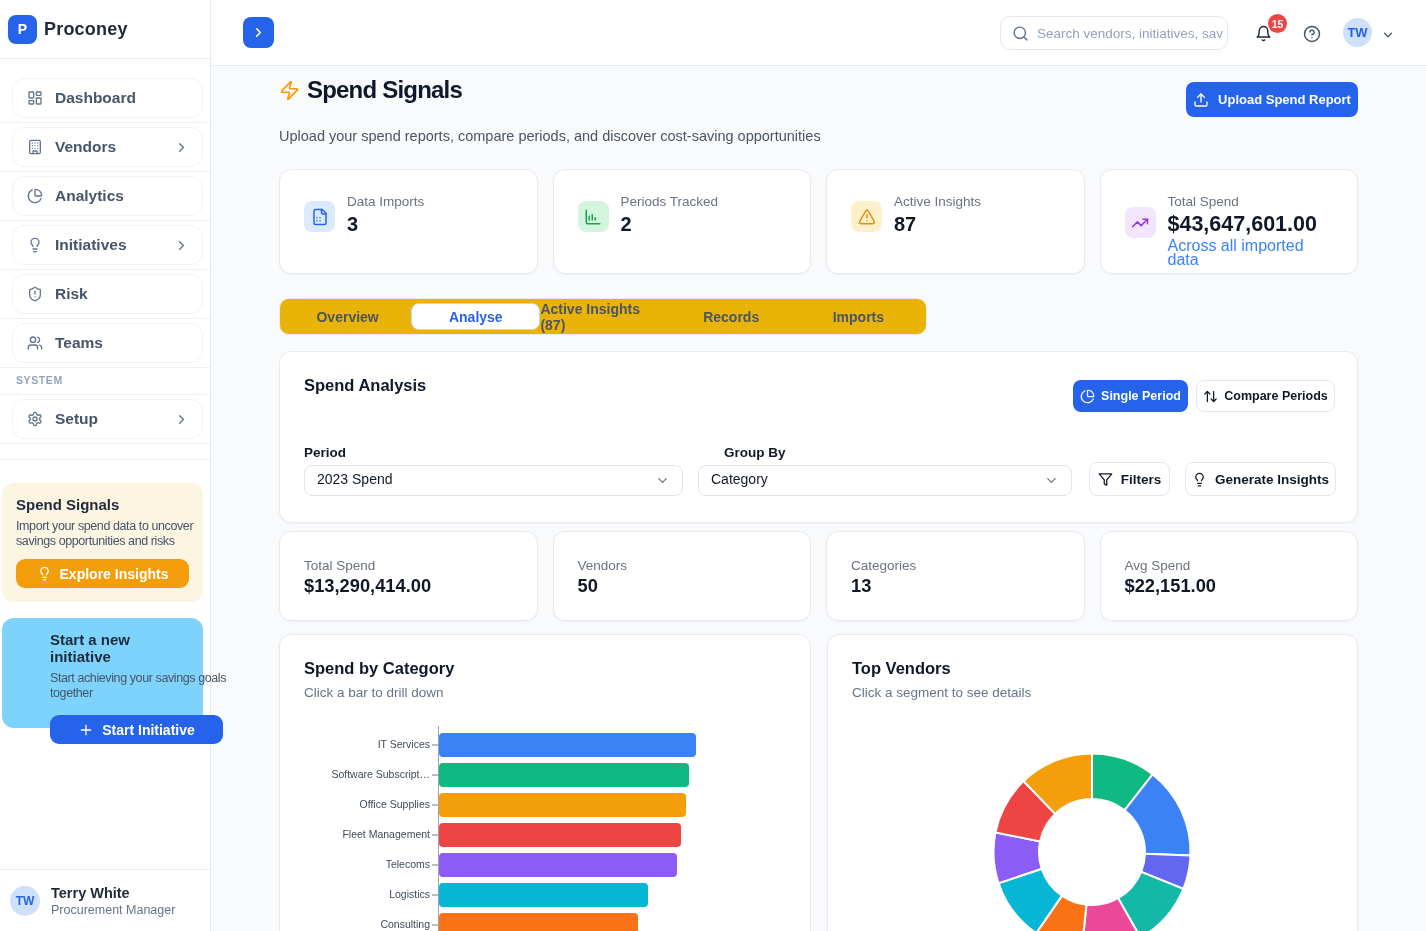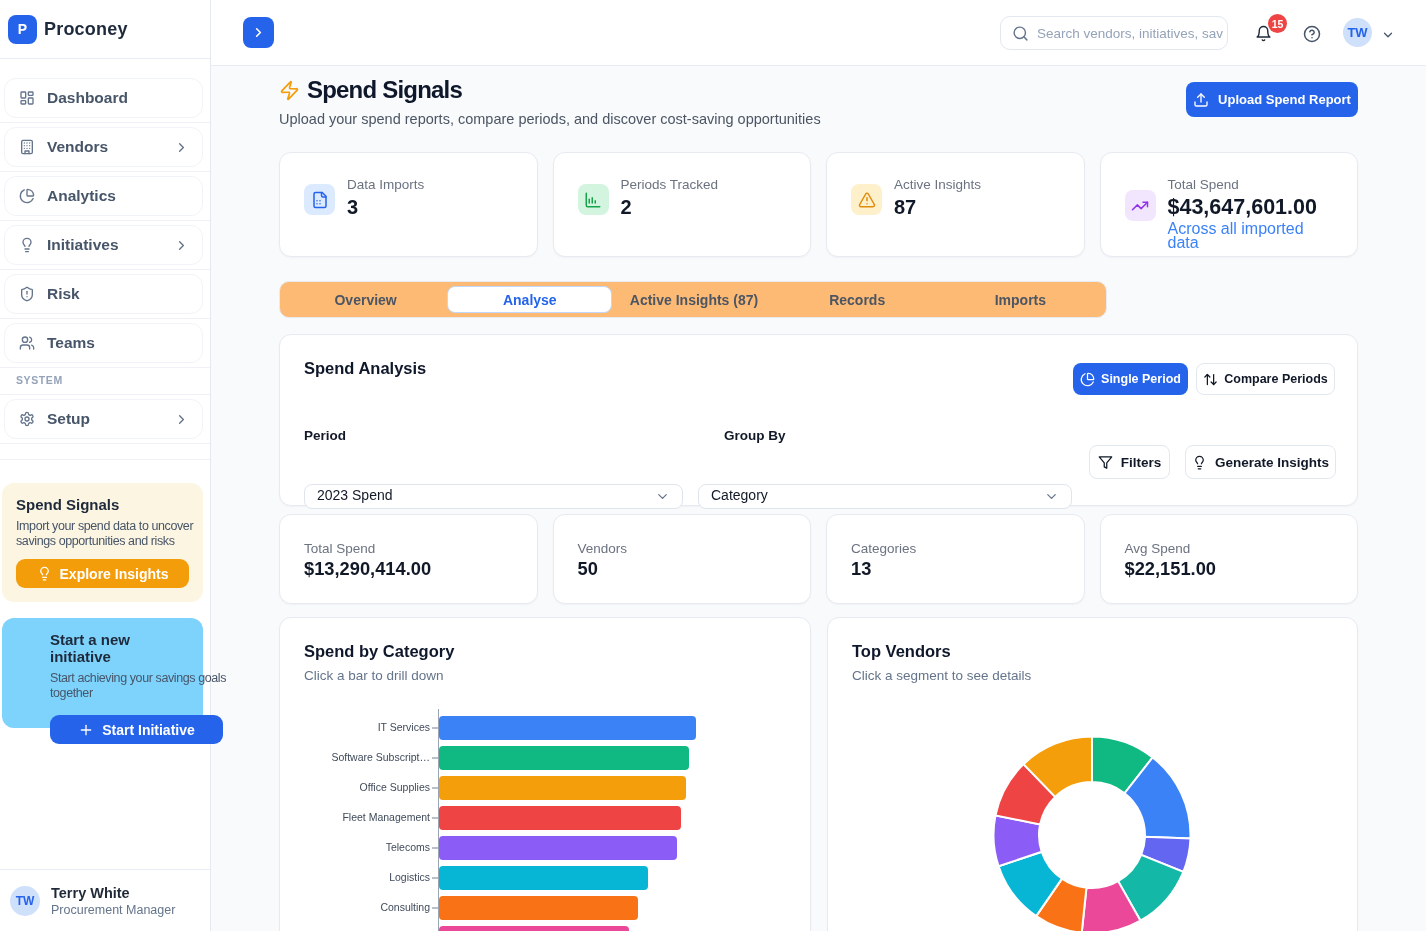--- a/index.html
+++ b/index.html
@@ -4,21 +4,21 @@
 <style>
 * { margin:0; padding:0; box-sizing:border-box; }
 html,body { width:1426px; height:931px; overflow:hidden; font-family:"Liberation Sans",sans-serif; background:#f8fafc; color:#111827; }
 svg { display:block; }
 
 .sidebar { position:absolute; left:0; top:0; width:211px; height:931px; background:#fff; border-right:1px solid #e5eaf0; z-index:5; }
 .sb-head { height:59px; border-bottom:1px solid #e8edf3; display:flex; align-items:center; padding-left:8px; gap:7px; }
 .logo { width:29px; height:29px; border-radius:8px; background:#2563eb; color:#fff; font-weight:bold; font-size:14px; display:flex; align-items:center; justify-content:center; }
 .sb-head .brand { font-size:18px; font-weight:bold; color:#1e293b; letter-spacing:.2px; }
 nav { display:block; padding-top:15px; }
-.nav-item { height:49px; padding:4px 7px 4px 4px; border-bottom:1px solid #eef2f7; }
+.nav-item { height:49px; padding:4px 7px 4px 12px; border-bottom:1px solid #eef2f7; }
 .nav-link { height:100%; border:1px solid #f0f4f8; border-radius:12px; display:flex; align-items:center; gap:12px; padding:0 13px 0 14px; color:#475569; }
 .nav-link .txt { font-size:15.5px; font-weight:600; }
 .nav-link .chev { margin-left:auto; }
 .sys-label { font-size:10.5px; font-weight:bold; letter-spacing:0.6px; color:#94a3b8; padding:6px 0 7px 16px; line-height:13px; border-bottom:1px solid #eef2f7; }
 .nav-end { border-bottom:1px solid #eef2f7; height:16px; margin:0; }
 
 .promo { margin:0 7px 0 2px; border-radius:12px; padding:13px 14px; }
 .promo.yellow { margin-top:23px; background:#fbf5e1; height:119px; }
 .promo.blue { margin-top:16px; background:#7dd3fc; height:110px;padding-left:48px; }
 .promo h4 { font-size:15px; font-weight:bold; color:#1e293b; margin-bottom:6px; }
@@ -40,44 +40,44 @@
 .badge { position:absolute; left:1057px; top:14px; width:19px; height:19px; border-radius:50%; background:#ef4444; color:#fff; font-size:10.5px; font-weight:bold; display:flex; align-items:center; justify-content:center; }
 .help { position:absolute; left:1092px; top:25px; }
 .avatar-top { position:absolute; left:1132px; top:18px; width:29px; height:29px; border-radius:50%; background:#cfe0fb; color:#2563eb; font-weight:bold; font-size:13px; display:flex; align-items:center; justify-content:center; }
 .chev-down { position:absolute; left:1170px; top:28px; }
 
 .main { position:absolute; left:211px; top:66px; width:1215px; }
 .container { width:1079px; margin:0 auto; }
 .page-head { margin-top:10px; display:flex; align-items:flex-start; }
 .title-wrap .t1 { display:flex; align-items:center; gap:7px; }
 h1 { font-size:24px; font-weight:bold; color:#0f172a; line-height:28px; letter-spacing:-0.8px; }
-.subtitle { font-size:14.5px; color:#4b5563; margin-top:7px; }
+.subtitle { font-size:14.5px; color:#4b5563; margin-top:24px; }
 .upload-btn { margin-left:auto; margin-top:6px; width:172px; height:35px; background:#2563eb; border-radius:8px; color:#fff; font-size:13px; font-weight:bold; display:flex; align-items:center; justify-content:center; gap:9px; }
 
 .stats { display:grid; grid-template-columns:repeat(4,1fr); gap:15px; margin-top:25px; }
 .scard { background:#fff; border:1px solid #e7ebf1; border-radius:12px; height:105px; padding:24px 24px 0; display:flex; align-items:flex-start; gap:12px; box-shadow:0 1px 2px rgba(16,24,40,.04); }
 .sicon { width:31px; height:31px; border-radius:8px; display:flex; align-items:center; justify-content:center; flex:0 0 31px; margin-top:7px; }
 .scard .lbl { font-size:13.5px; color:#6b7280; line-height:15px; }
 .scard .val { font-size:20px; font-weight:bold; color:#111827; margin-top:3px; line-height:24px; }
 .scard .sub { font-size:16px; color:#3b82f6; margin-top:3px; line-height:14px; }
 .ic-blue { background:#dbeafe; } .ic-green { background:#d3f5e0; } .ic-amber { background:#fdf0cb; } .ic-purple { background:#f1e6fd; }
 
-.tabs { margin-top:24px; width:828px; height:37px; background:#fdba74; border:1px solid #e7ebf1; border-radius:10px; padding:4px; display:flex; }
+.tabs { margin-top:24px; width:648px; height:37px; background:#eab308; border:1px solid #e7ebf1; border-radius:10px; padding:4px; display:flex; }
 .tab { flex:1; display:flex; align-items:center; justify-content:center; font-size:14px; font-weight:600; color:#4b5563; border-radius:8px; }
 .tab.active { background:#fff; border:1px solid #bfd7fb; color:#2563eb; }
 
 .acard { margin-top:16px; background:#fff; border:1px solid #e7ebf1; border-radius:12px; height:172px; padding:24px; box-shadow:0 1px 2px rgba(16,24,40,.04); position:relative; }
 .acard h3 { font-size:16.5px; font-weight:bold; color:#0f172a; }
 .acard .asub { font-size:13.5px; color:#64748b; margin-top:6px; }
 .mode { position:absolute; top:28px; right:22px; display:flex; gap:8px; }
 .mode .m1 { height:32px; width:115px; justify-content:center; background:#2563eb; border-radius:8px; color:#fff; font-size:12.5px; font-weight:bold; display:flex; align-items:center; gap:6px; }
 .mode .m2 { height:32px; width:139px; justify-content:center; background:#fff; border:1px solid #e2e8f0; border-radius:8px; color:#111827; font-size:12.5px; font-weight:bold; display:flex; align-items:center; gap:6px; }
 .controls { position:absolute; left:24px; top:93px; width:1031px; }
 .ctl-label { font-size:13.5px; font-weight:bold; color:#111827; }
-.select { height:25px; border:1px solid #dfe5ec; border-radius:8px; background:#fff; display:flex; align-items:center; padding:0 12px 3px; font-size:14px; color:#111827; position:absolute;margin-top:36px; }
+.select { height:31px; border:1px solid #dfe5ec; border-radius:8px; background:#fff; display:flex; align-items:center; padding:0 12px 3px; font-size:14px; color:#111827; position:absolute; }
 .sel1 { left:0; top:20px; width:379px; }
 .sel2 { left:394px; top:20px; width:374px; }
 .lab1 { position:absolute; left:0; top:0; }
 .lab2 { position:absolute; left:394px; top:0;margin-left:26px; }
 .fbtn { position:absolute; top:17px; height:34px; background:#fff; border:1px solid #e2e8f0; border-radius:8px; display:flex; align-items:center; justify-content:center; gap:8px; font-size:13.5px; font-weight:bold; color:#111827; }
 .fbtn.filters { left:785px; width:81px; }
 .fbtn.gen { left:881px; width:151px; }
 .select .sc { margin-left:auto; }
 
 .stats2 { display:grid; grid-template-columns:repeat(4,1fr); gap:15px; margin-top:8px; }

